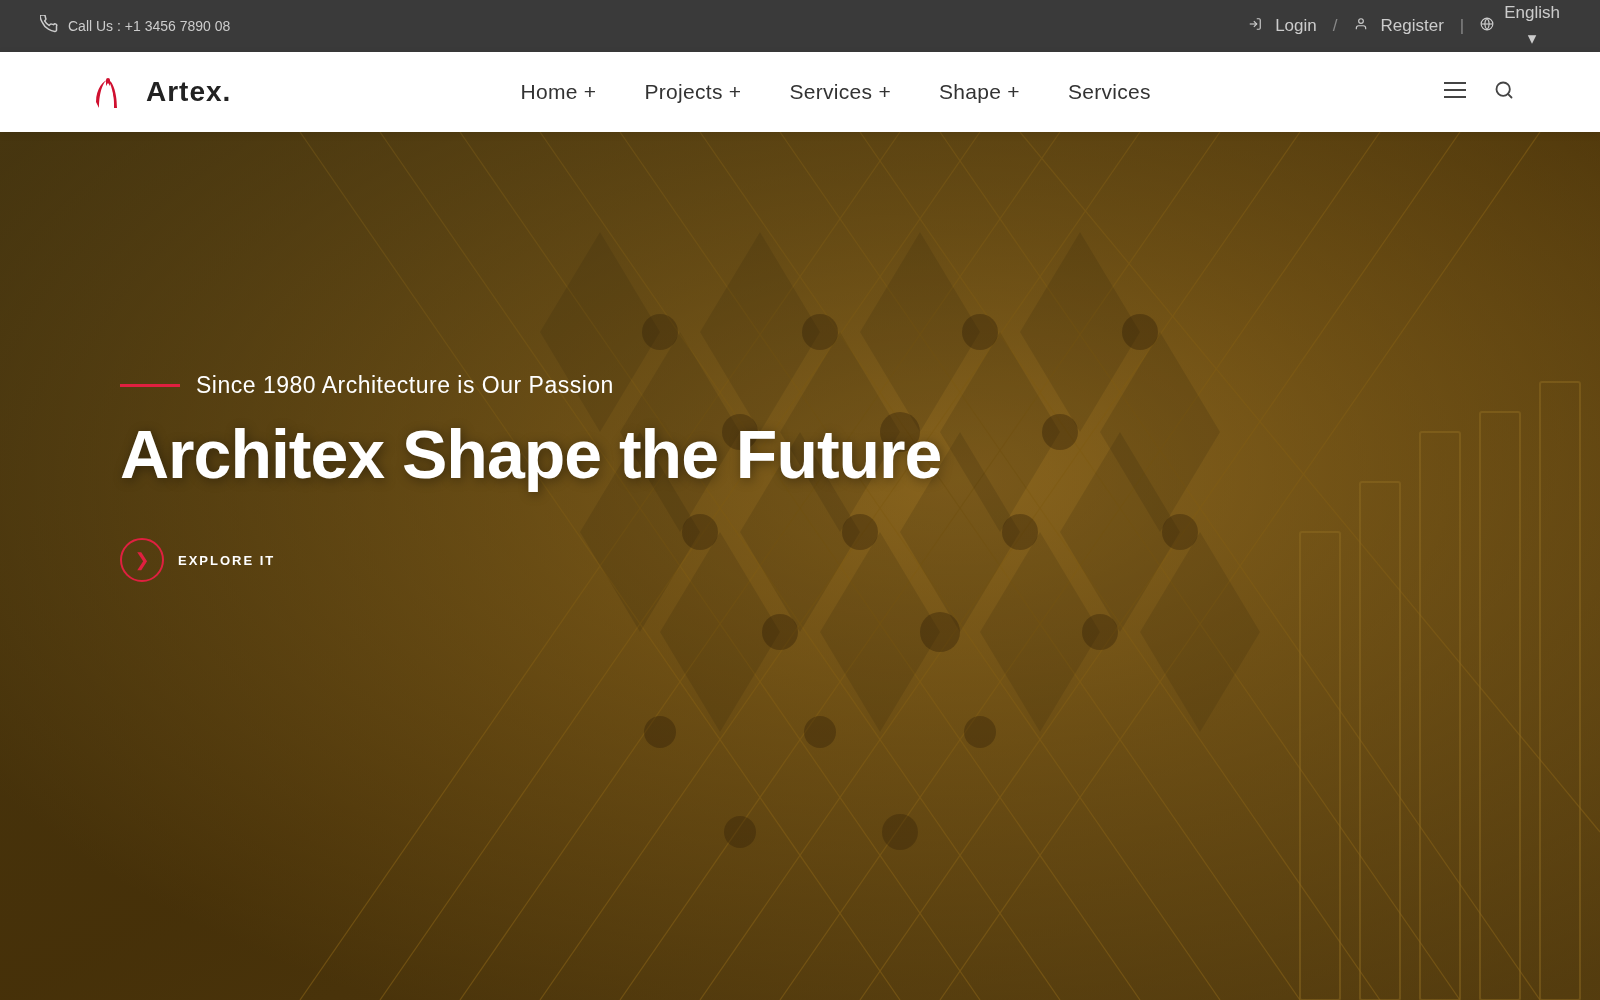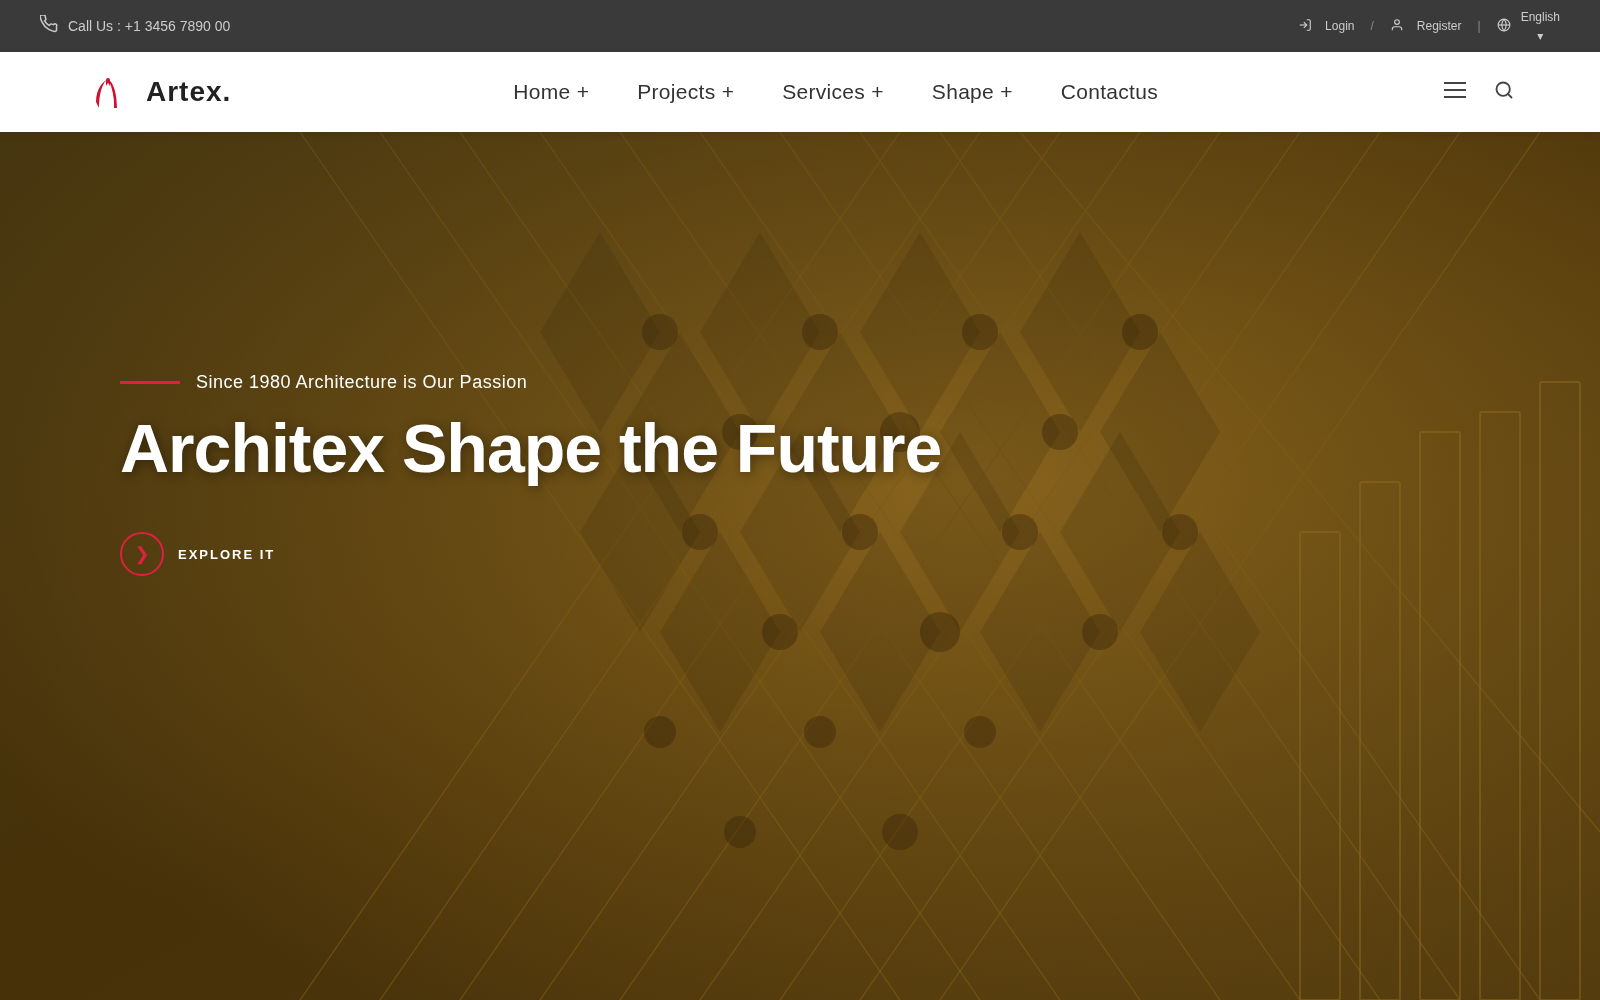--- a/index.html
+++ b/index.html
@@ -30,21 +30,21 @@
       gap: 10px;
       color: #ccc;
       font-size: 14px;
     }
 
     .top-bar-right {
       display: flex;
       align-items: center;
       gap: 10px;
       color: #ccc;
-      font-size: 12px;
+      font-size: 17px;
       text-align: right;
     }
 
     .top-bar-right a {
       color: #ccc;
       text-decoration: none;
     }
 
     .divider {
       color: #888;
@@ -165,21 +165,21 @@
     }
 
     .hero-line {
       width: 60px;
       height: 3px;
       background: #e02040;
     }
 
     .hero-subtitle {
       color: #fff;
-      font-size: 18px;
+      font-size: 23px;
       font-weight: 400;
       letter-spacing: 0.5px;
     }
 
     .hero-title {
       color: #fff;
       font-size: 68px;
       font-weight: 700;
       line-height: 1.05;
       letter-spacing: -1px;
@@ -228,21 +228,21 @@
 <body>
 
 <div class="top-bar">
   <div class="top-bar-left">
     <span style="font-size:16px;">
       
       <svg width="18" height="18" viewBox="0 0 24 24" fill="none" stroke="#ccc" stroke-width="2" stroke-linecap="round" stroke-linejoin="round">
         <path d="M22 16.92v3a2 2 0 01-2.18 2 19.79 19.79 0 01-8.63-3.07A19.5 19.5 0 013.07 9.81 19.79 19.79 0 01.01 1.18 2 2 0 012 0h3a2 2 0 012 1.72 12.84 12.84 0 00.7 2.81 2 2 0 01-.45 2.11L6.09 7.91a16 16 0 006 6l1.27-1.27a2 2 0 012.11-.45 12.84 12.84 0 002.81.7A2 2 0 0122 14.92z"></path>
       </svg>
     </span>
-    <span>Call Us : +1 3456 7890 00</span>
+    <span>Call Us : +1 3456 7890 08</span>
   </div>
   <div class="top-bar-right">
     <span style="margin-right:3px;">
       <svg width="14" height="14" viewBox="0 0 24 24" fill="none" stroke="#ccc" stroke-width="2">
           <path d="M15 3h4a2 2 0 012 2v14a2 2 0 01-2 2h-4"></path>
           <polyline points="10 17 15 12 10 7"></polyline>
           <line x1="15" y1="12" x2="3" y2="12"></line>
         </svg>
     </span>
     <a href="#">Login</a>
@@ -296,21 +296,21 @@
     <li>
       <a href="#">Projects +</a>
     </li>
     <li>
       <a href="#">Services +</a>
     </li>
     <li>
       <a href="#">Shape +</a>
     </li>
     <li>
-      <a href="#">Contactus</a>
+      <a href="#">Services</a>
     </li>
   </ul>
 
   <div class="nav-icons">
     <button class="nav-icon-btn" title="Menu">
       <svg width="22" height="18" viewBox="0 0 22 18" fill="none" stroke="#444" stroke-width="2.2" stroke-linecap="round">
         <line x1="0" y1="2" x2="22" y2="2"></line>
         <line x1="0" y1="9" x2="22" y2="9"></line>
         <line x1="0" y1="16" x2="22" y2="16"></line>
       </svg>

